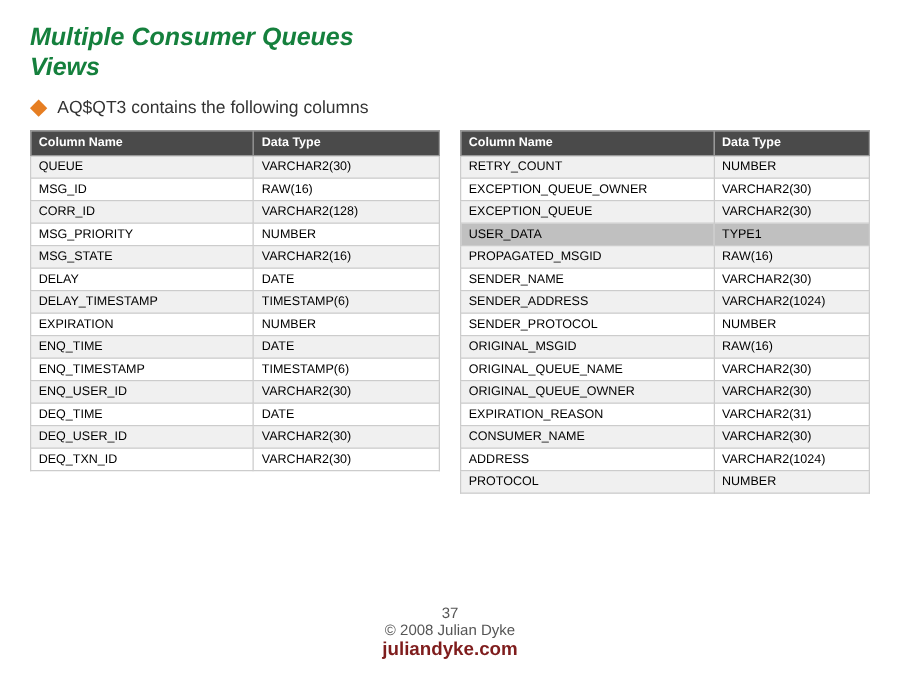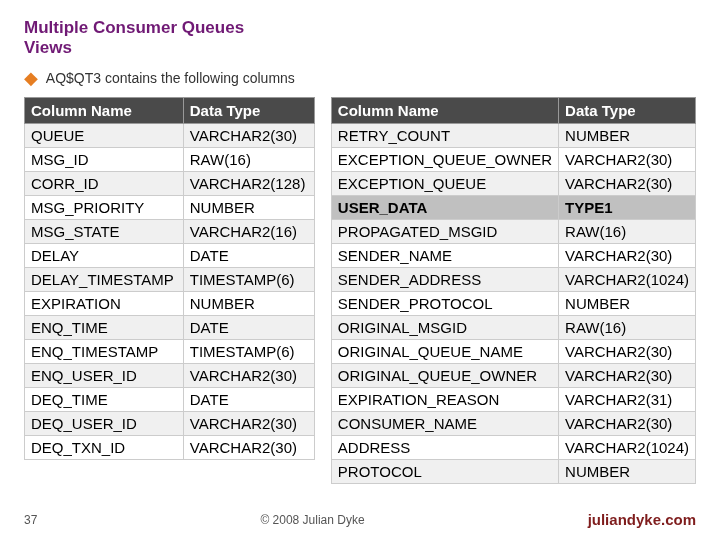--- a/index.html
+++ b/index.html
@@ -11,25 +11,26 @@
       overflow: hidden;
     }
     .page {
       width: 720px;
       height: 540px;
       padding: 18px 24px 12px 24px;
       display: flex;
       flex-direction: column;
     }
     .title {
-      font-size: 17px;
+      font-size: 20px;
       font-weight: bold;
-      color: #701a75;
+      color: #15803d;
       line-height: 1.2;
       margin-bottom: 10px;
+      font-style: italic;
     }
     .subtitle {
       font-size: 14px;
       color: #333;
       margin-bottom: 10px;
       display: flex;
       align-items: center;
       gap: 8px;
     }
     .bullet {
@@ -41,54 +42,55 @@
       display: flex;
       gap: 16px;
       flex: 1;
     }
     .table-container {
       flex: 1;
     }
     table {
       width: 100%;
       border-collapse: collapse;
-      font-size: 15px;
+      font-size: 10px;
     }
     table thead tr {
       background: #4a4a4a;
       color: #fff;
     }
     table thead th {
       padding: 4px 6px;
       text-align: left;
       font-weight: bold;
       border: 1px solid #999;
     }
     table tbody tr:nth-child(odd) {
       background: #f0f0f0;
     }
     table tbody tr:nth-child(even) {
       background: #fff;
     }
     table tbody tr.highlight {
       background: #c0c0c0;
-      font-weight: bold;
+      font-weight: normal;
     }
     table tbody td {
       padding: 3px 6px;
       border: 1px solid #ccc;
       white-space: nowrap;
     }
     .footer {
       display: flex;
       justify-content: space-between;
       align-items: center;
       margin-top: 8px;
       font-size: 12px;
       color: #555;
+      flex-direction: column;
     }
     .footer-right {
       color: #7f1d1d;
       font-size: 15px;
       font-weight: bold;
     }
   </style>
 </head>
 <body>
 

